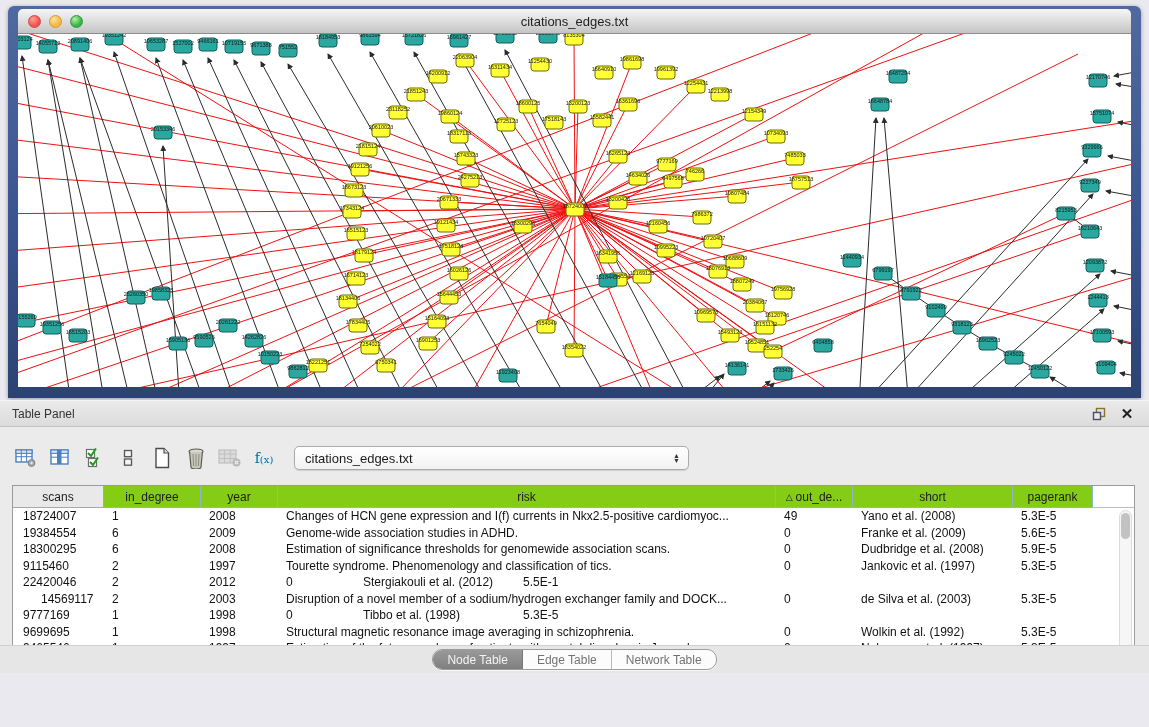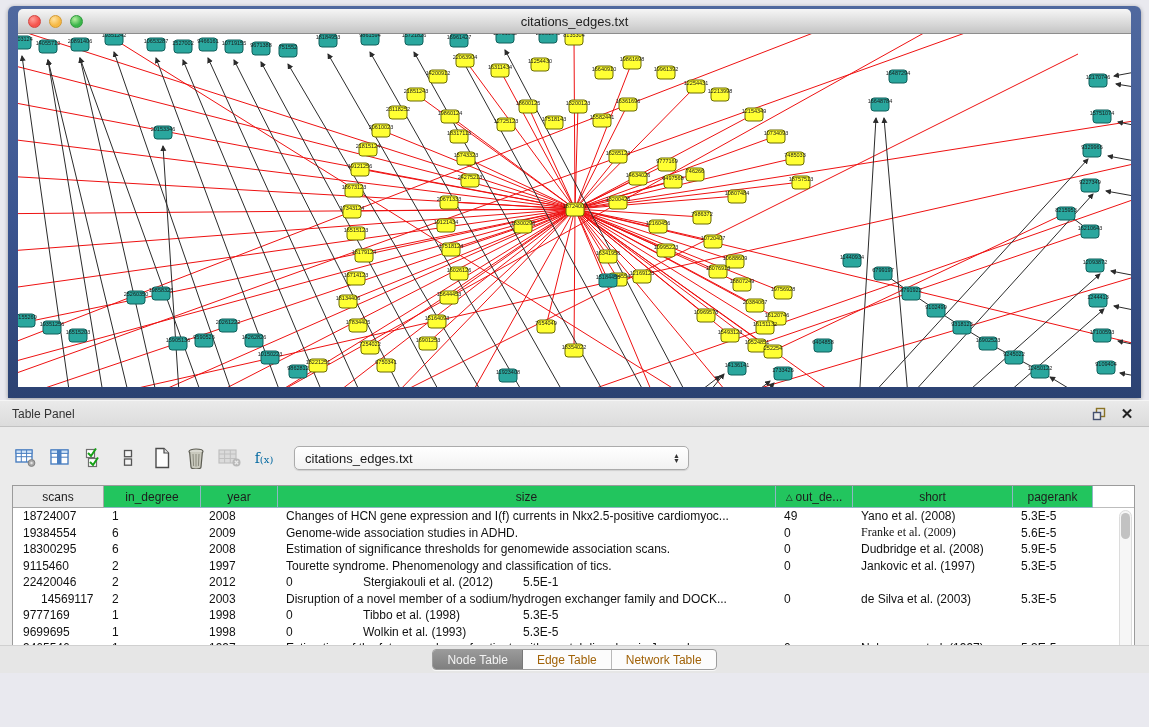--- a/index.html
+++ b/index.html
@@ -44,36 +44,36 @@
     border:1px solid #ababab; border-radius:5px; display:flex; align-items:center;
     padding:0 8px 0 10px; font-size:13px; color:#1a1a1a; cursor:pointer;
     box-shadow:0 1px 1px rgba(0,0,0,.12); }
   .table-select .sel-label { flex:1; }
   .updown { display:flex; flex-direction:column; line-height:5px; font-size:7px; color:#333; }
 
   .table-wrap { position:absolute; left:12px; top:58px; width:1123px; height:188px;
     background:#fff; border:1px solid #9b9b9b; }
   .t-grid-row { display:flex; width:100%; }
   .th { height:22px; font-size:12px; color:#1d1d1d; display:flex; align-items:center; justify-content:center;
-    background:#22c55e; border-right:1px solid #8fb6c4; border-bottom:1px solid #8fb6c4; overflow:hidden; white-space:nowrap; }
+    background:#84cc16; border-right:1px solid #8fb6c4; border-bottom:1px solid #8fb6c4; overflow:hidden; white-space:nowrap; }
   .th.first { background:#e9e9e9; border-right:1px solid #a8a8a8; border-bottom:1px solid #a8a8a8; }
   .th.filler { background:#fff; border-right:none; border-bottom:1px solid #bdbdbd; }
   .th .sort { font-size:9px; margin-right:3px; }
   .td { height:16.5px; font-size:12px; color:#111; display:flex; align-items:center;
     padding-left:8px; overflow:hidden; white-space:nowrap; }
   .td.c0 { padding-left:10px; }
   .vscroll { position:absolute; right:2px; top:24px; width:13px; height:160px; background:#f6f6f6;
     border:1px solid #dcdcdc; border-radius:7px; }
   .vthumb { position:absolute; left:1px; top:2px; width:9px; height:26px; background:#c2c2c2; border-radius:5px; }
 
   .tabbar { position:absolute; left:0; bottom:0; width:1149px; height:28px; background:#e6e6e6;
     border-top:1px solid #d0d0d0; display:flex; align-items:center; justify-content:center; }
-  .segmented { display:flex; height:21px; border:1px solid #9d9d9d; border-radius:4px; overflow:hidden;
+  .segmented { display:flex; height:21px; border:1px solid #9d9d9d; border-radius:10px; overflow:hidden;
     background:#fcfcfc; box-shadow:0 1px 0 rgba(255,255,255,.7); }
-  .seg { padding:0 14px; font-size:12px; display:flex; align-items:center; color:#a16207;
+  .seg { padding:0 14px; font-size:12px; display:flex; align-items:center; color:#737373;
     border-right:1px solid #b9b9b9; cursor:pointer; }
   .seg:last-child { border-right:none; }
   .seg.selected { background:linear-gradient(180deg,#9a9a9a,#7f7f7f); color:#f3f3f3;
     border-right:1px solid #777; }
 
   
   .statusbar { position:absolute; left:0; top:700px; width:1149px; height:27px;
     background:linear-gradient(180deg,#ececec,#d9d9d9); border-top:1px solid #bdbdbd;
     display:flex; align-items:center; justify-content:flex-end; padding:0 12px; gap:7px; }
   .mem-label { font-size:11px; color:#222; }
@@ -841,21 +841,21 @@
               <span>▼</span>
             </span>
         </div>
       </div>
 
       <div class="table-wrap">
         <div class="t-grid-row" id="thead">
             <div class="th first" style="width: 91px; flex: 0 0 91px;">scans</div>
             <div class="th" style="width: 97px; flex: 0 0 97px;">in_degree</div>
             <div class="th" style="width: 77px; flex: 0 0 77px;">year</div>
-            <div class="th" style="width: 498px; flex: 0 0 498px;">size</div>
+            <div class="th" style="width: 498px; flex: 0 0 498px;">risk</div>
             <div class="th" style="width: 77px; flex: 0 0 77px;"><span class="sort">△</span>out_de...</div>
             <div class="th" style="width: 160px; flex: 0 0 160px;">short</div>
             <div class="th" style="width: 80px; flex: 0 0 80px;">pagerank</div>
             <div class="th filler" style="flex: 1 1 0%;"></div>
           </div>
         <div id="tbody">
             <div class="t-grid-row">
               <div class="td c0" style="width: 91px; flex: 0 0 91px;">18724007</div>
               <div class="td c1" style="width: 97px; flex: 0 0 97px;">1</div>
               <div class="td c2" style="width: 77px; flex: 0 0 77px;">2008</div>
@@ -863,21 +863,21 @@
               <div class="td c4" style="width: 77px; flex: 0 0 77px;">49</div>
               <div class="td c5" style="width: 160px; flex: 0 0 160px;">Yano et al. (2008)</div>
               <div class="td c6" style="width: 80px; flex: 0 0 80px;">5.3E-5</div>
             </div>
             <div class="t-grid-row">
               <div class="td c0" style="width: 91px; flex: 0 0 91px;">19384554</div>
               <div class="td c1" style="width: 97px; flex: 0 0 97px;">6</div>
               <div class="td c2" style="width: 77px; flex: 0 0 77px;">2009</div>
               <div class="td c3" style="width: 498px; flex: 0 0 498px;">Genome-wide association studies in ADHD.</div>
               <div class="td c4" style="width: 77px; flex: 0 0 77px;">0</div>
-              <div class="td c5" style="width: 160px; flex: 0 0 160px; font-family: Liberation Serif, serif;">Franke et al. (2009)</div>
+              <div class="td c5" style="width: 160px; flex: 0 0 160px;">Franke et al. (2009)</div>
               <div class="td c6" style="width: 80px; flex: 0 0 80px;">5.6E-5</div>
             </div>
             <div class="t-grid-row">
               <div class="td c0" style="width: 91px; flex: 0 0 91px;">18300295</div>
               <div class="td c1" style="width: 97px; flex: 0 0 97px;">6</div>
               <div class="td c2" style="width: 77px; flex: 0 0 77px;">2008</div>
               <div class="td c3" style="width: 498px; flex: 0 0 498px;">Estimation of significance thresholds for genomewide association scans.</div>
               <div class="td c4" style="width: 77px; flex: 0 0 77px;">0</div>
               <div class="td c5" style="width: 160px; flex: 0 0 160px;">Dudbridge et al. (2008)</div>
               <div class="td c6" style="width: 80px; flex: 0 0 80px;">5.9E-5</div>
@@ -913,22 +913,23 @@
               <div class="td c1" style="width: 97px; flex: 0 0 97px;">1</div>
               <div class="td c2" style="width: 77px; flex: 0 0 77px;">1998</div>
               <div class="td c4" style="width: 77px; flex: 0 0 77px;">0</div>
               <div class="td c5" style="width: 160px; flex: 0 0 160px;">Tibbo et al. (1998)</div>
               <div class="td c6" style="width: 80px; flex: 0 0 80px;">5.3E-5</div>
             </div>
             <div class="t-grid-row">
               <div class="td c0" style="width: 91px; flex: 0 0 91px;">9699695</div>
               <div class="td c1" style="width: 97px; flex: 0 0 97px;">1</div>
               <div class="td c2" style="width: 77px; flex: 0 0 77px;">1998</div>
+              <div class="td c3" style="width: 498px; flex: 0 0 498px;">Structural magnetic resonance image averaging in schizophrenia.</div>
               <div class="td c4" style="width: 77px; flex: 0 0 77px;">0</div>
-              <div class="td c5" style="width: 160px; flex: 0 0 160px;">Wolkin et al. (1993)</div>
+              <div class="td c5" style="width: 160px; flex: 0 0 160px;">Wolkin et al. (1992)</div>
               <div class="td c6" style="width: 80px; flex: 0 0 80px;">5.3E-5</div>
             </div>
             <div class="t-grid-row">
               <div class="td c0" style="width: 91px; flex: 0 0 91px;">9465546</div>
               <div class="td c1" style="width: 97px; flex: 0 0 97px;">1</div>
               <div class="td c2" style="width: 77px; flex: 0 0 77px;">1997</div>
               <div class="td c3" style="width: 498px; flex: 0 0 498px;">Estimation of the future numbers of patients with mental disorders in Japan base...</div>
               <div class="td c4" style="width: 77px; flex: 0 0 77px;">0</div>
               <div class="td c5" style="width: 160px; flex: 0 0 160px;">Nakamura et al. (1997)</div>
               <div class="td c6" style="width: 80px; flex: 0 0 80px;">5.3E-5</div>

